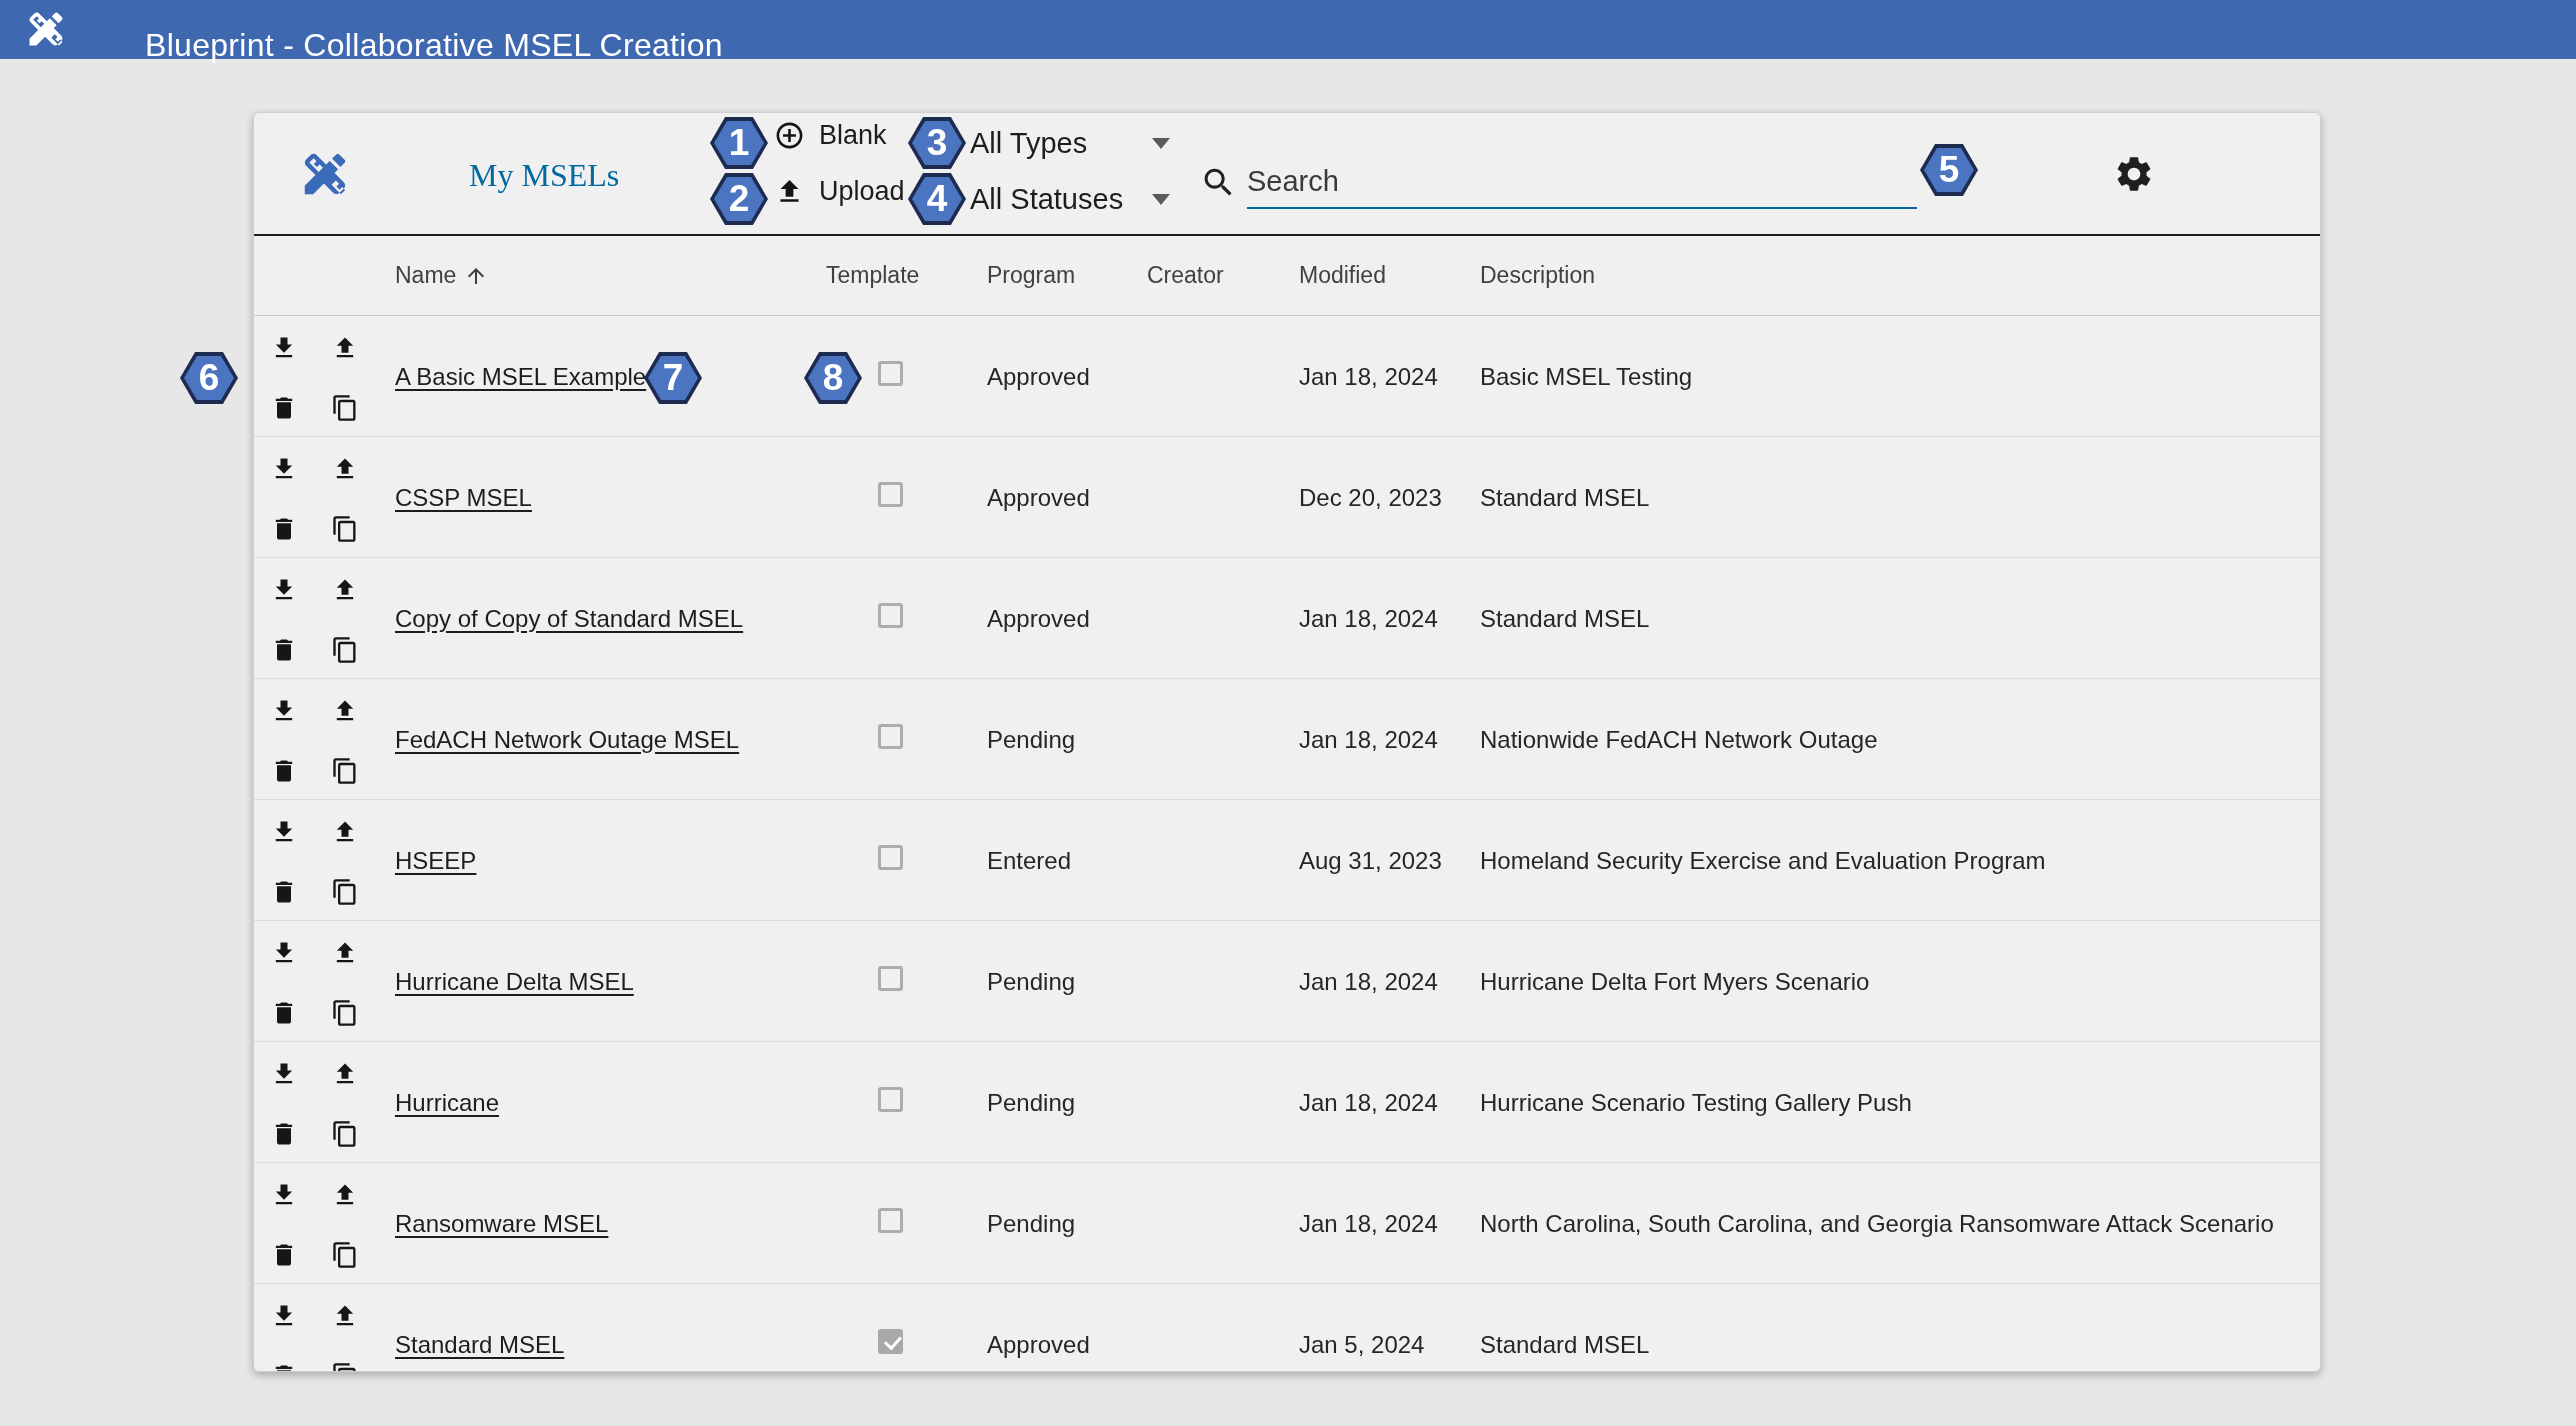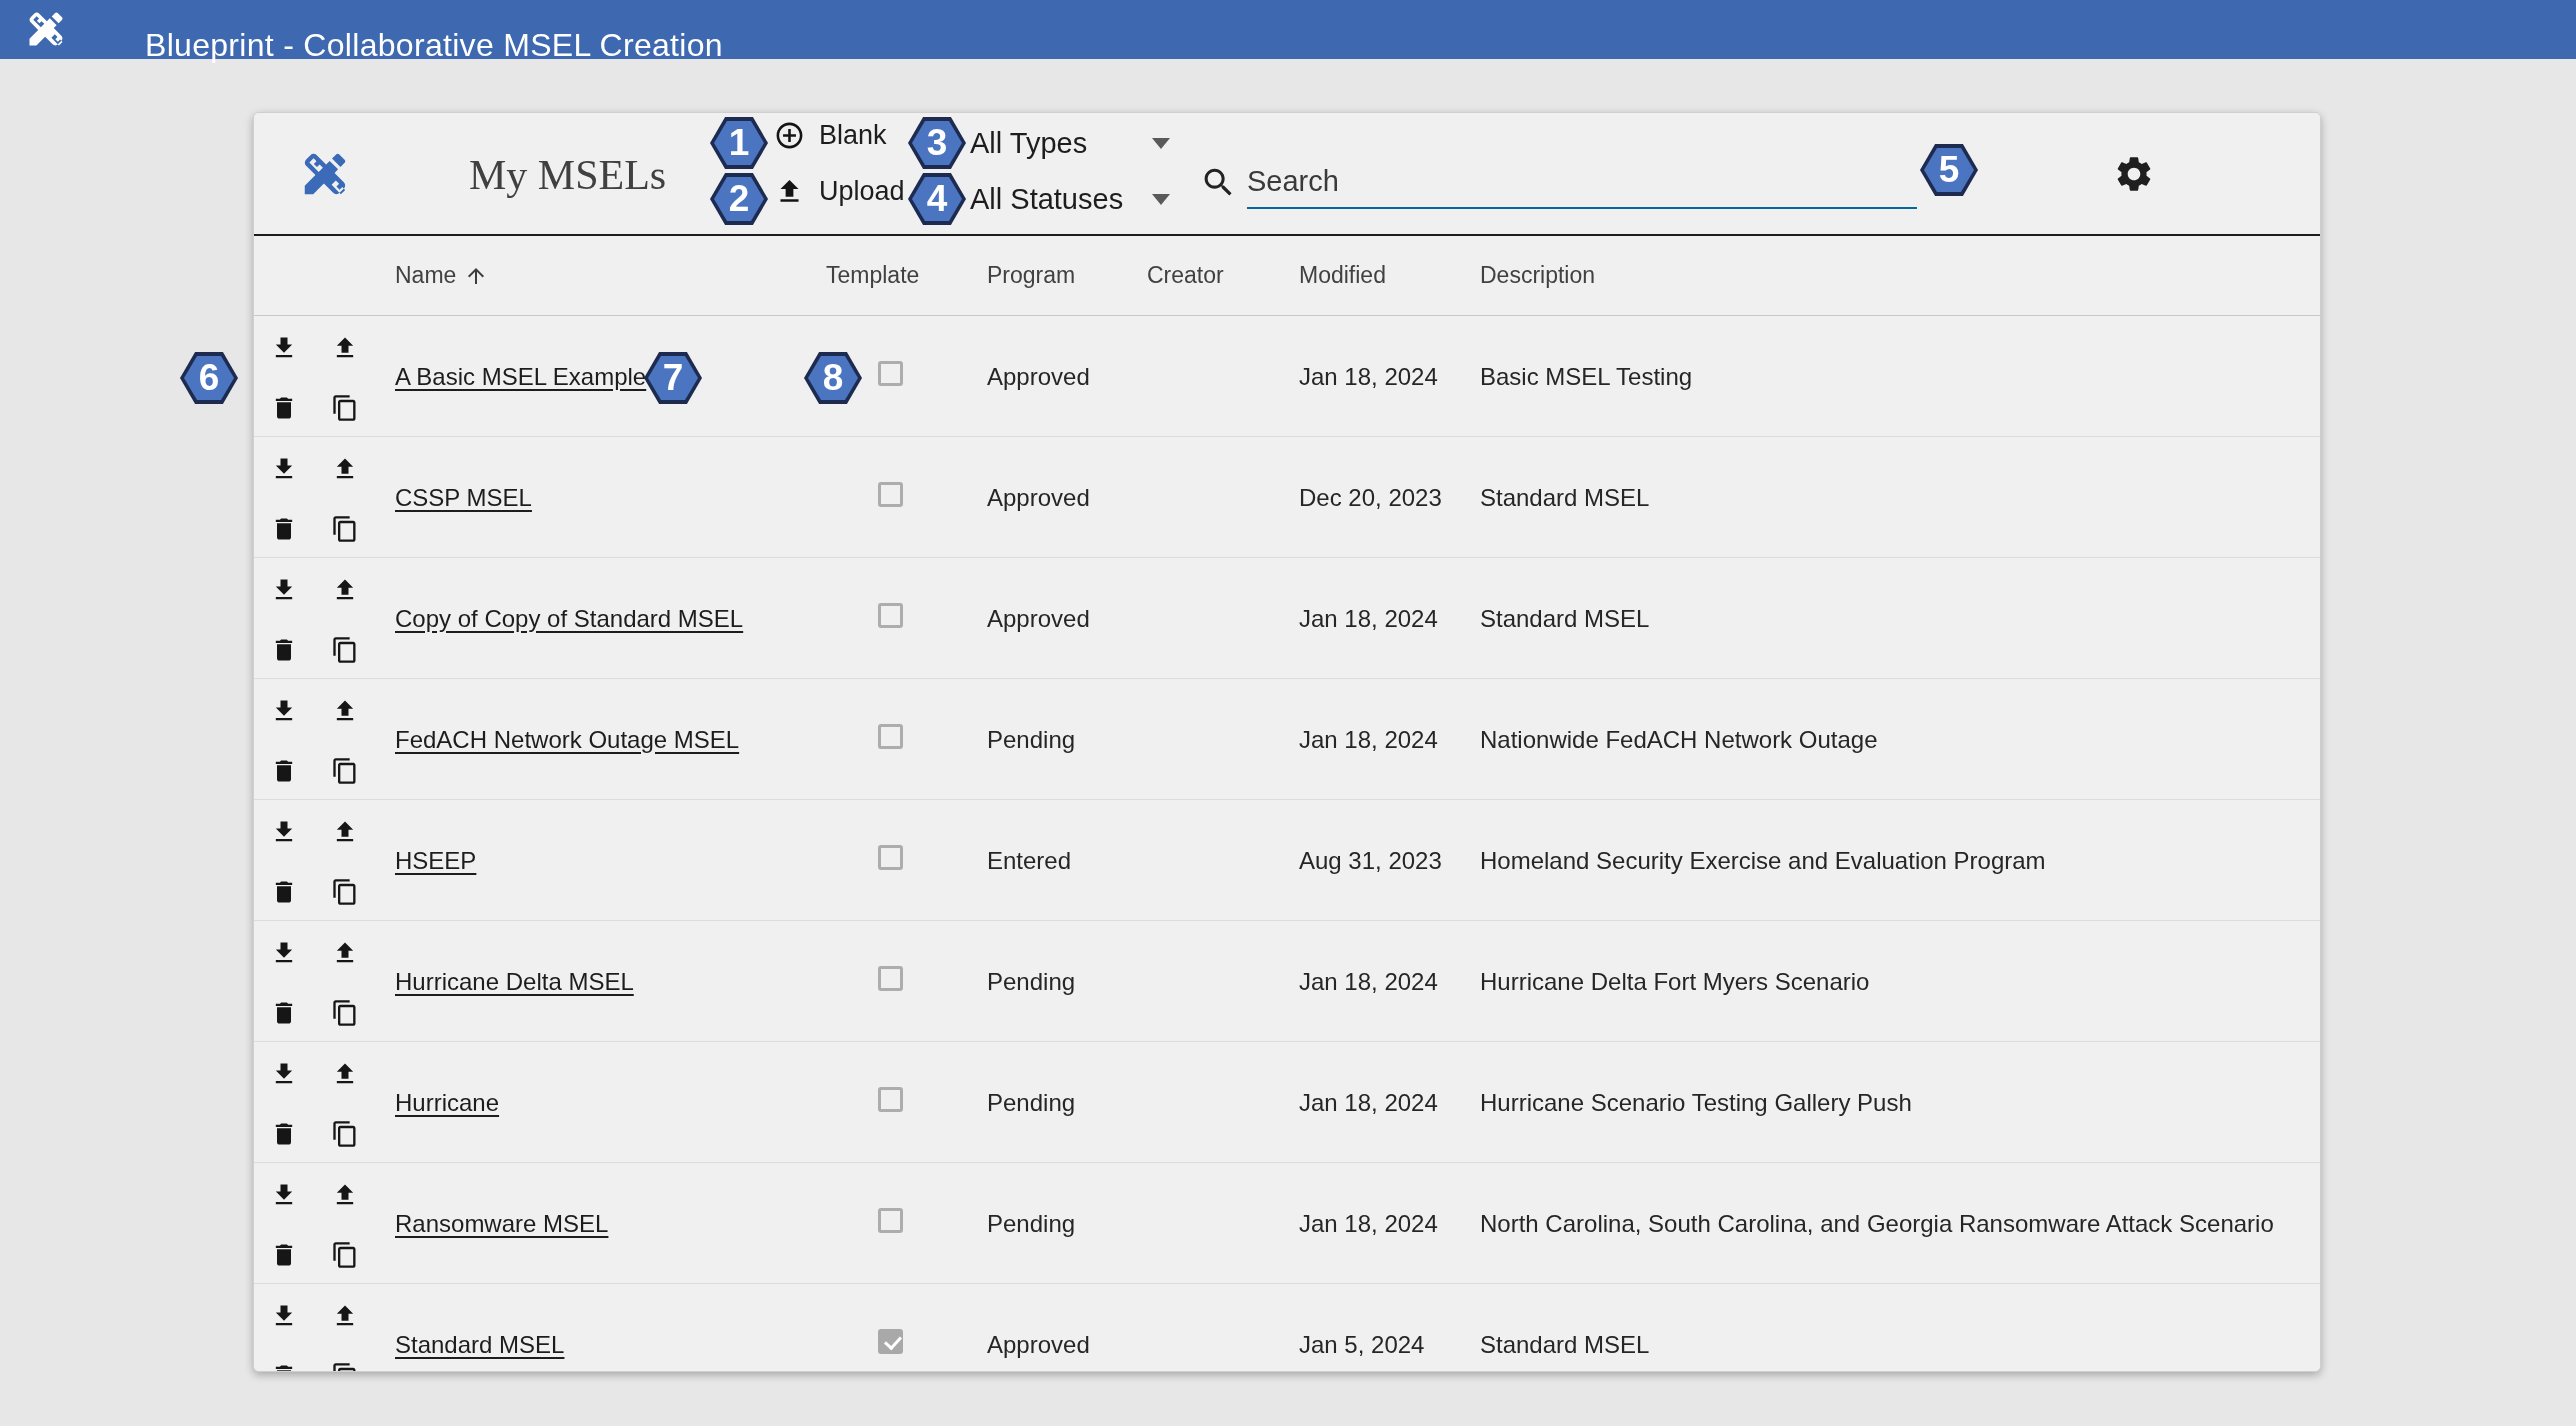--- a/index.html
+++ b/index.html
@@ -10,21 +10,21 @@
   .appbar { position:absolute; left:0; top:0; width:2576px; height:59px; background:var(--app-bar,#3e69b0); }
   .appbar-logo { position:absolute; left:24px; top:7px; width:44px; height:44px; fill:#ffffff; }
   .appbar-title { position:absolute; left:145px; top:16px; height:59px; line-height:59px; color:#ffffff; font-size:32px; font-weight:500; letter-spacing:0.3px; }
 
   
   .card { position:absolute; left:253px; top:112px; width:2068px; height:1260px; background:#f1f1f1; border:1px solid #cfcfcf; border-radius:6px; box-shadow:0 3px 9px rgba(0,0,0,.28); overflow:hidden; }
 
   
   .toolbar { position:relative; height:123px; border-bottom:2px solid #1c1c1c; background:#f0f0f0; }
   .toolbar-logo { position:absolute; left:44px; top:34px; width:54px; height:54px; fill:#3a6ab8; }
-  .toolbar-title { position:absolute; left:215px; top:36px; font-family:"Liberation Serif", serif; font-weight:400; font-size:42px; color:#404040; line-height:52px; }
+  .toolbar-title { position:absolute; left:215px; top:36px; font-family:"Liberation Serif", serif; font-weight:400; font-size:32px; color:#0369a1; line-height:52px; }
   .tbtn { position:absolute; left:520px; display:flex; align-items:flex-start; gap:14px; height:46px; background:none; border:none; cursor:pointer; }
   .tbtn.blank { top:7px; }
   .tbtn.upload { top:63px; }
   .tbtn .ic { width:31px; height:31px; fill:#141414; }
   .tbtn-label { font-size:27px; color:#1d1d1d; font-family:"Liberation Sans", sans-serif; }
   .select { position:absolute; left:716px; width:200px; height:44px; display:flex; align-items:center; justify-content:space-between; cursor:pointer; }
   .select.types { top:8px;gap:44px; }
   .select.statuses { top:64px; }
   .select-value { font-size:29px; color:#1d1d1d; white-space:nowrap; }
   .caret { width:0; height:0; border-left:9px solid transparent; border-right:9px solid transparent; border-top:11px solid #5a5a5a; margin-left:18px; }

